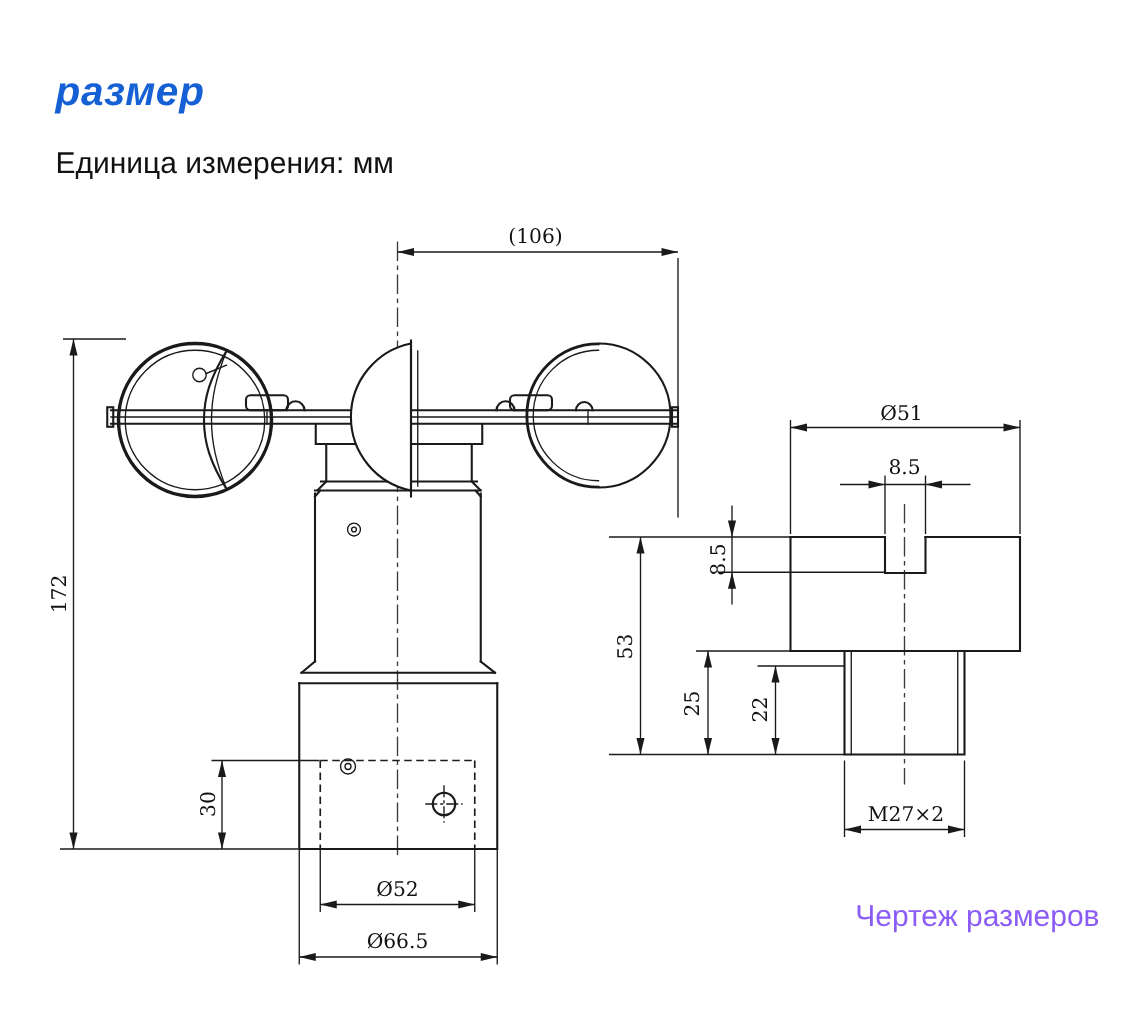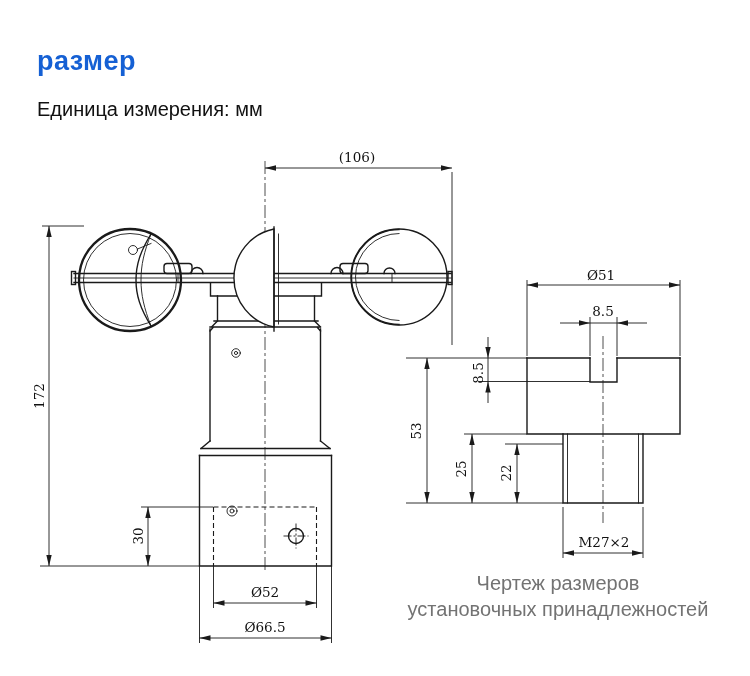--- a/index.html
+++ b/index.html
@@ -3,27 +3,28 @@
 <meta charset="utf-8">
 <style>
   html,body{margin:0;padding:0;}
   body{
     width:750px;height:676px;position:relative;background:#ffffff;overflow:hidden;
     font-family:"Liberation Sans",sans-serif;
   }
   .page-title{
     position:absolute;left:37px;top:46px;font-size:27px;font-weight:bold;
     letter-spacing:0.5px;
+    font-style:italic;
   }
   .page-subtitle{
     position:absolute;left:37px;top:98px;font-size:20px;color:#111;
   }
   .caption{
-    position:absolute;left:383px;top:570px;width:350px;text-align:center;
-    font-size:20px;line-height:26px;color:#737373;
+    position:absolute;left:383px;top:598px;width:350px;text-align:right;
+    font-size:20px;line-height:26px;color:#8b5cf6;
   }
   svg{position:absolute;left:0;top:0;}
   .ln{stroke:#1a1a1a;stroke-width:1.4;fill:none;stroke-linecap:square;}
   .thick{stroke-width:2.3;}
   .thin{stroke-width:0.9;}
   .dim{stroke:#1a1a1a;stroke-width:0.9;fill:none;}
   .cl{stroke:#3a3a3a;stroke-width:0.9;stroke-dasharray:13 3 3 3;fill:none;}
   .hid{stroke:#1a1a1a;stroke-width:1.1;stroke-dasharray:5 3;fill:none;}
   .whitefill{fill:#ffffff;}
   text.d{font-family:"DejaVu Serif",serif;font-size:13.5px;fill:#111;text-anchor:middle;}
@@ -194,14 +195,13 @@
     <g>
       <path class="dim" d="M563,507 V558 M643,507 V558"></path>
       <path class="dim" marker-start="url(#arr)" marker-end="url(#arr)" d="M563,553 H643"></path>
       <text class="d" x="604" y="547">M27×2</text>
     </g>
   </g>
 </svg>
 
 <div class="caption">
   <div>Чертеж размеров</div>
-  <div>установочных принадлежностей</div>
 </div>
 
 </body></html>

